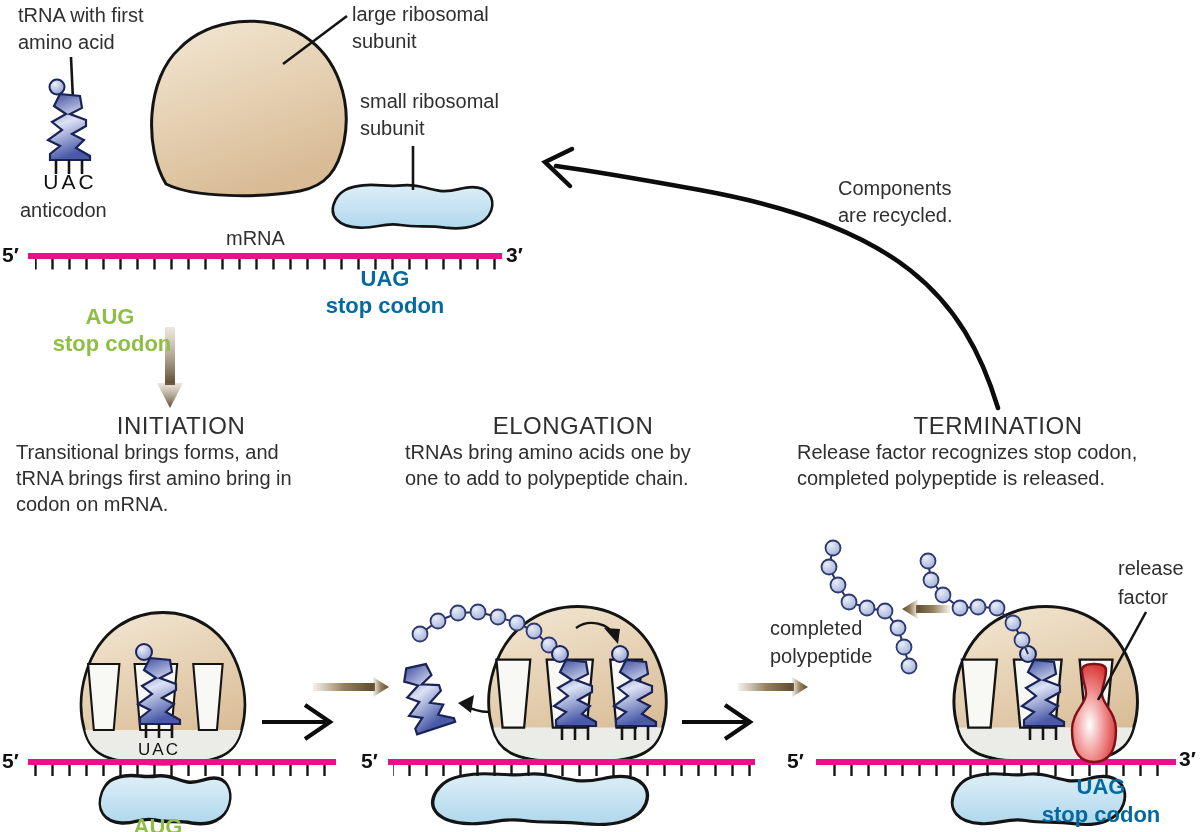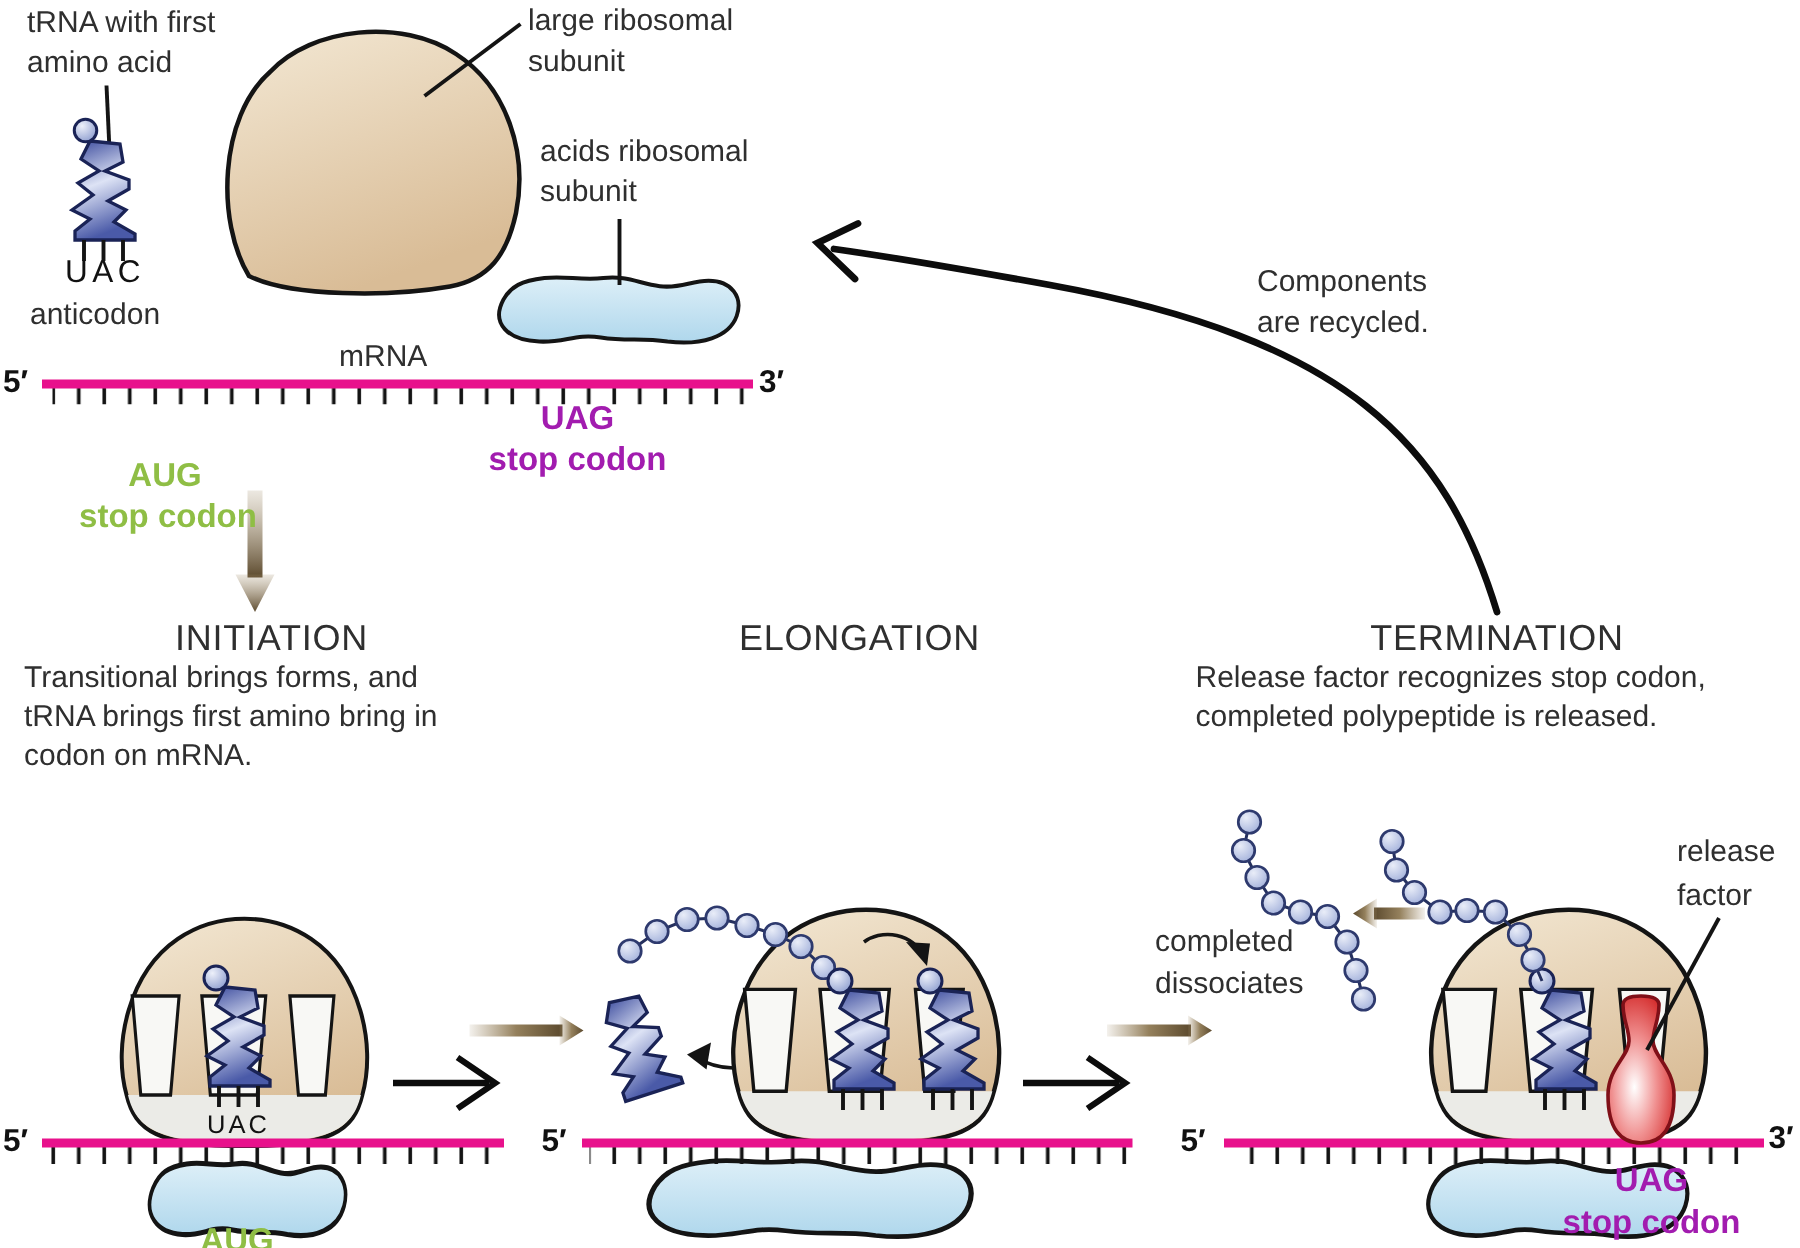--- a/index.html
+++ b/index.html
@@ -2,21 +2,21 @@
 <html><head>
 <meta charset="utf-8">
 <style>
   html,body{margin:0;padding:0;background:#fff;}
   #canvas{position:relative;width:1200px;height:832px;background:#fff;overflow:hidden;
           font-family:"Liberation Sans",sans-serif;color:#2f2f2f;}
   #gfx{position:absolute;left:0;top:0;}
   .lbl{position:absolute;white-space:nowrap;font-size:20px;line-height:1.25;}
   .ctr{transform:translateX(-50%);}
   .green{color:#8FBE45;font-weight:bold;font-size:22px;margin-top:38px;}
-  .red{color:#a21caf;font-weight:bold;font-size:22px;}
+  .red{color:#0369a1;font-weight:bold;font-size:22px;}
   .prime{font-weight:bold;font-size:21px;color:#111;}
   .hdr{font-size:24px;letter-spacing:.5px;}
   .desc{font-size:20px;line-height:26px;}
   .uac{letter-spacing:3px;font-size:21px;color:#111;}
   .uac-sm{letter-spacing:2px;font-size:17px;color:#111;}
 </style>
 </head>
 <body>
 
 <div id="canvas">
@@ -258,21 +258,21 @@
   </g>
 </svg>
 
 <div class="lbl" style="left:18px;top:3px">tRNA with first</div>
 <div class="lbl" style="left:18px;top:30px">amino acid</div>
 <div class="lbl uac ctr" style="left:70px;top:169px">UAC</div>
 <div class="lbl" style="left:20px;top:198px">anticodon</div>
 
 <div class="lbl" style="left:352px;top:2px">large ribosomal</div>
 <div class="lbl" style="left:352px;top:29px">subunit</div>
-<div class="lbl" style="left:360px;top:89px">acids ribosomal</div>
+<div class="lbl" style="left:360px;top:89px">small ribosomal</div>
 <div class="lbl" style="left:360px;top:116px">subunit</div>
 
 <div class="lbl" style="left:226px;top:226px">mRNA</div>
 <div class="lbl prime" style="left:2px;top:242px">5′</div>
 <div class="lbl prime" style="left:506px;top:242px">3′</div>
 
 <div class="lbl green ctr" style="left:110px;top:265px">AUG</div>
 <div class="lbl green ctr" style="left:112px;top:292px">stop codon</div>
 <div class="lbl red ctr" style="left:385px;top:265px">UAG</div>
 <div class="lbl red ctr" style="left:385px;top:292px">stop codon</div>
@@ -282,33 +282,37 @@
 
 <div class="lbl hdr ctr" style="left:181px;top:411px">INITIATION</div>
 <div class="lbl hdr ctr" style="left:573px;top:411px">ELONGATION</div>
 <div class="lbl hdr ctr" style="left:998px;top:411px">TERMINATION</div>
 
 <div class="lbl desc" style="left:16px;top:439px">
   <div>Transitional brings forms, and</div>
   <div>tRNA brings first amino bring in</div>
   <div>codon on mRNA.</div>
 </div>
+<div class="lbl desc" style="left:405px;top:439px">
+  <div>tRNAs bring amino acids one by</div>
+  <div>one to add to polypeptide chain.</div>
+</div>
 <div class="lbl desc" style="left:797px;top:439px">
   <div>Release factor recognizes stop codon,</div>
   <div>completed polypeptide is released.</div>
 </div>
 
 <div class="lbl prime" style="left:2px;top:748px">5′</div>
 <div class="lbl uac-sm ctr" style="left:159px;top:739px">UAC</div>
 <div class="lbl green ctr" style="left:158px;top:775px">AUG</div>
 
 <div class="lbl prime" style="left:361px;top:748px">5′</div>
 
 <div class="lbl" style="left:770px;top:616px">completed</div>
-<div class="lbl" style="left:770px;top:644px">dissociates</div>
+<div class="lbl" style="left:770px;top:644px">polypeptide</div>
 <div class="lbl" style="left:1118px;top:556px">release</div>
 <div class="lbl" style="left:1118px;top:585px">factor</div>
 
 <div class="lbl prime" style="left:787px;top:748px">5′</div>
 <div class="lbl prime" style="left:1179px;top:746px">3′</div>
 <div class="lbl red ctr" style="left:1101px;top:773px">UAG</div>
 <div class="lbl red ctr" style="left:1101px;top:801px">stop codon</div>
 
 </div>
 

